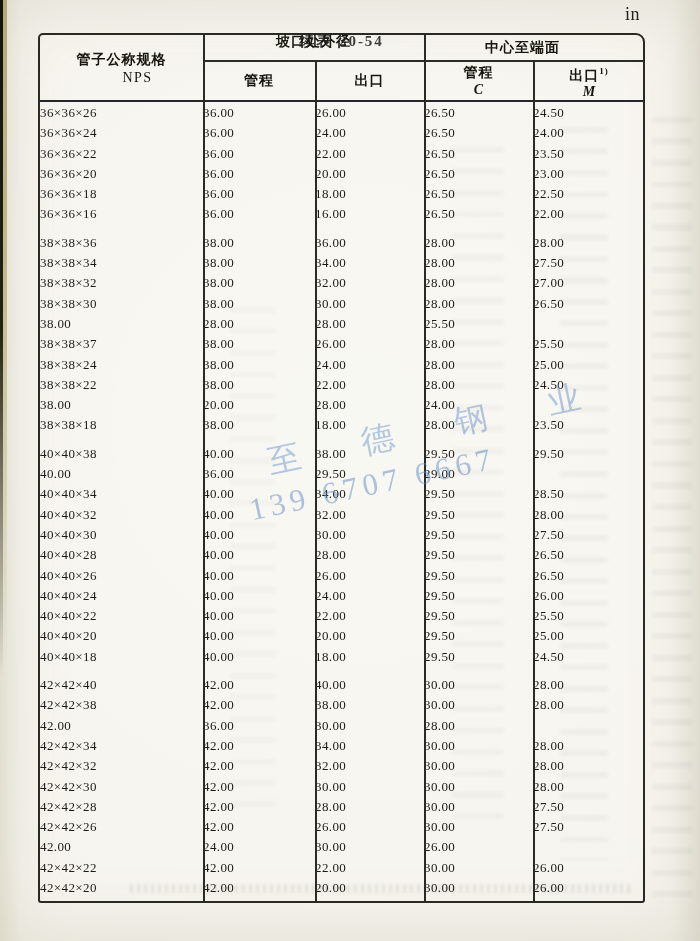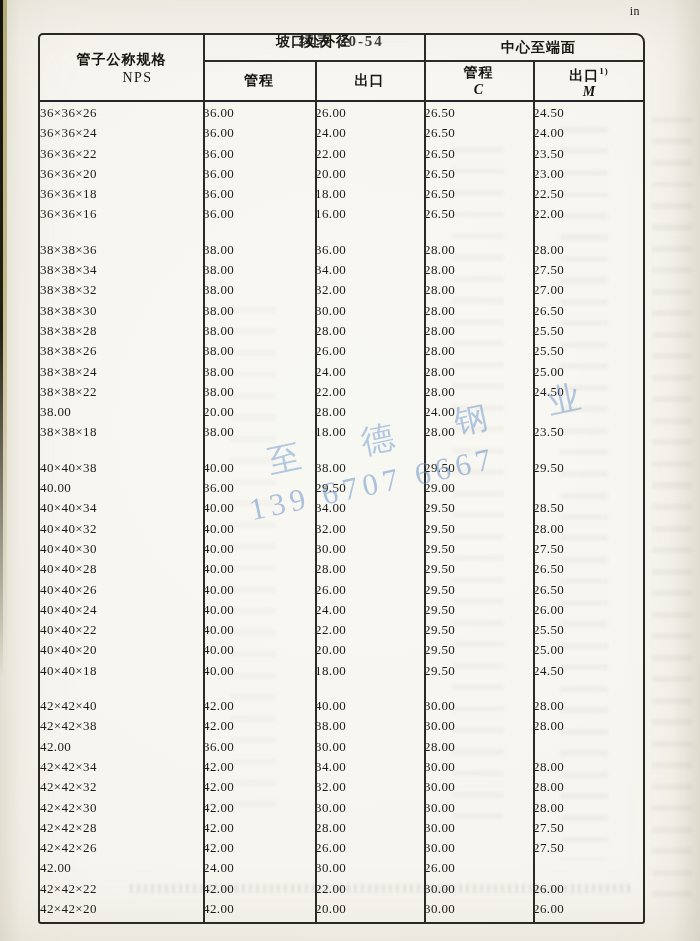--- a/index.html
+++ b/index.html
@@ -21,56 +21,56 @@
   .spine{position:absolute;left:0;top:0;width:3px;height:100%;
     background:linear-gradient(180deg,#13130b 0%,#232212 35%,rgba(60,58,36,0) 72%);}
   .spine-olive{position:absolute;left:3px;top:0;width:4px;height:100%;
     background:linear-gradient(180deg,#b2a977 0%,#c2ba8c 30%,rgba(190,182,140,0) 70%);}
 
   .page-title{
     position:absolute;left:38px;top:15px;width:607px;
     text-align:center;font-size:15px;font-weight:600;letter-spacing:2px;color:#222;margin-top:17px;
   }
   .unit-label{
-    position:absolute;top:4px;right:60px;font-size:12px;color:#222;letter-spacing:.5px;
+    position:absolute;top:4px;right:60px;font-size:18px;color:#222;letter-spacing:.5px;
   }
 
   
   .table-wrap{
     position:absolute;left:38px;top:33px;width:607px;
     box-sizing:border-box;border:2px solid #2a2a25;
     border-radius:5px 9px 3px 3px;
     background:rgba(255,255,255,.12);
   }
   .thead{position:relative;height:66px;font-size:14px;}
   .hcell{position:absolute;display:flex;align-items:center;justify-content:center;
     font-weight:700;color:#17160f;letter-spacing:1px;}
   .h-nps{left:0;top:0;width:163px;height:66px;flex-direction:column;gap:1px;}
   .h-nps .nps-en{font-weight:400;letter-spacing:1.5px;font-size:14px;margin-left:32px;}
   .h-od{left:163px;top:0;width:221px;height:14px;}
-  .h-center{left:388px;top:0;width:221px;height:25px;}
+  .h-center{left:372px;top:0;width:221px;height:25px;}
   .h-sub1{left:163px;top:26px;width:112px;height:40px;}
   .h-sub2{left:275px;top:26px;width:109px;height:40px;}
   .h-sub3{left:384px;top:26px;width:109px;height:40px;flex-direction:column;gap:0;}
   .h-sub4{left:493px;top:26px;width:112px;height:40px;flex-direction:column;gap:0;}
   .sym{font-style:italic;font-weight:600;font-size:14px;letter-spacing:0;line-height:16px;}
   .h-sub4 sup,.h-sub3 sup{font-size:9px;font-weight:700;}
   .subline{line-height:18px;}
 
   .hline-groups{position:absolute;left:163px;right:0;top:25px;height:1.5px;background:#2c2c27;}
   .hline-header{position:absolute;left:0;right:0;top:65px;height:2px;background:#26262a;}
 
   .vline{position:absolute;width:1.6px;background:#2b2b26;}
   .vA{left:163px;top:0;bottom:0;}
   .vB{left:275px;top:26px;bottom:0;}
   .vC{left:384px;top:0;bottom:0;}
   .vD{left:493px;top:26px;bottom:0;}
 
   .tbody{position:relative;padding:2px 0 3px 0;}
-  .group{margin-top:15px;}
+  .group{margin-top:8px;}
   .group:first-child{margin-top:0;}
   .row{
     display:grid;grid-template-columns:163px 112px 109px 109px 110px;
     height:20.3px;line-height:20.3px;text-align:left;
     font-size:13px;letter-spacing:.4px;color:#1b1a17;
   }
   .row div{overflow:hidden;}
 
   
   .watermark{
@@ -193,28 +193,27 @@
             <div>27.00</div>
           </div>
           <div class="row">
             <div>38×38×30</div>
             <div>38.00</div>
             <div>30.00</div>
             <div>28.00</div>
             <div>26.50</div>
           </div>
           <div class="row">
-            <div>38×38×28</div>
             <div>38.00</div>
             <div>28.00</div>
             <div>28.00</div>
             <div>25.50</div>
           </div>
           <div class="row">
-            <div>38×38×26</div>
+            <div>38×38×37</div>
             <div>38.00</div>
             <div>26.00</div>
             <div>28.00</div>
             <div>25.50</div>
           </div>
           <div class="row">
             <div>38×38×24</div>
             <div>38.00</div>
             <div>24.00</div>
             <div>28.00</div>

